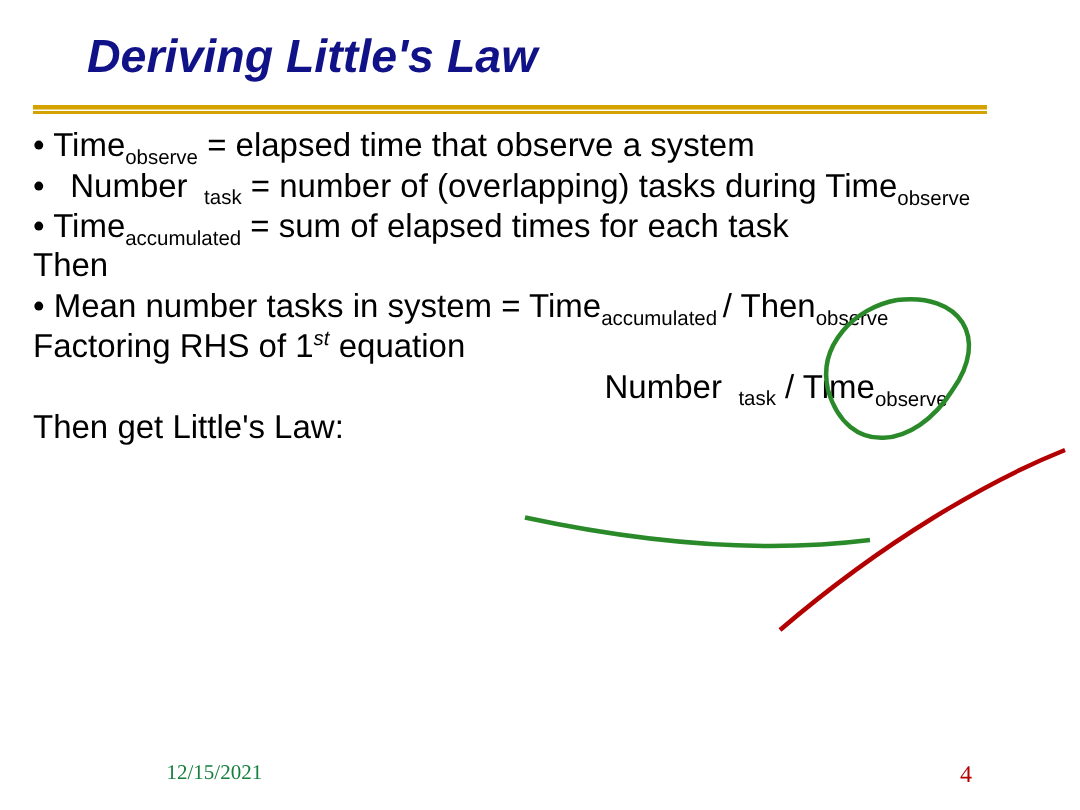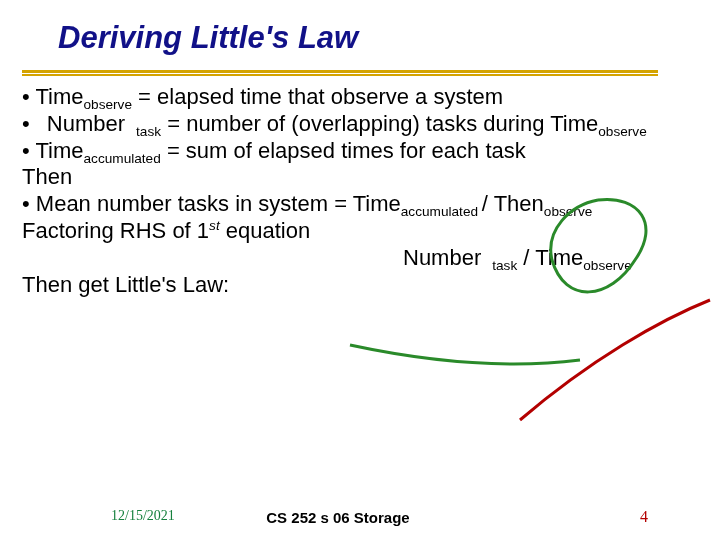--- a/index.html
+++ b/index.html
@@ -161,16 +161,15 @@
   <svg class="scribble" width="720" height="540" viewBox="0 0 720 540">
 
     <path d="M350 345 C 420 360, 500 370, 580 360" stroke="#2a8a2a" stroke-width="3" fill="none"></path>
 
     <path d="M598 200 C 640 195, 660 225, 635 260 C 610 300, 565 305, 552 260 C 545 230, 570 205, 598 200" stroke="#2a8a2a" stroke-width="3" fill="none"></path>
 
     <path d="M520 420 C 590 360, 660 320, 710 300" stroke="#b30000" stroke-width="3" fill="none"></path>
   </svg>
 
   <div class="footer-date">12/15/2021</div>
-  <div class="footer-center">CS 252 s 06 Storage</div>
   <div class="footer-num">4</div>
 
 </div>
 
 </body></html>

